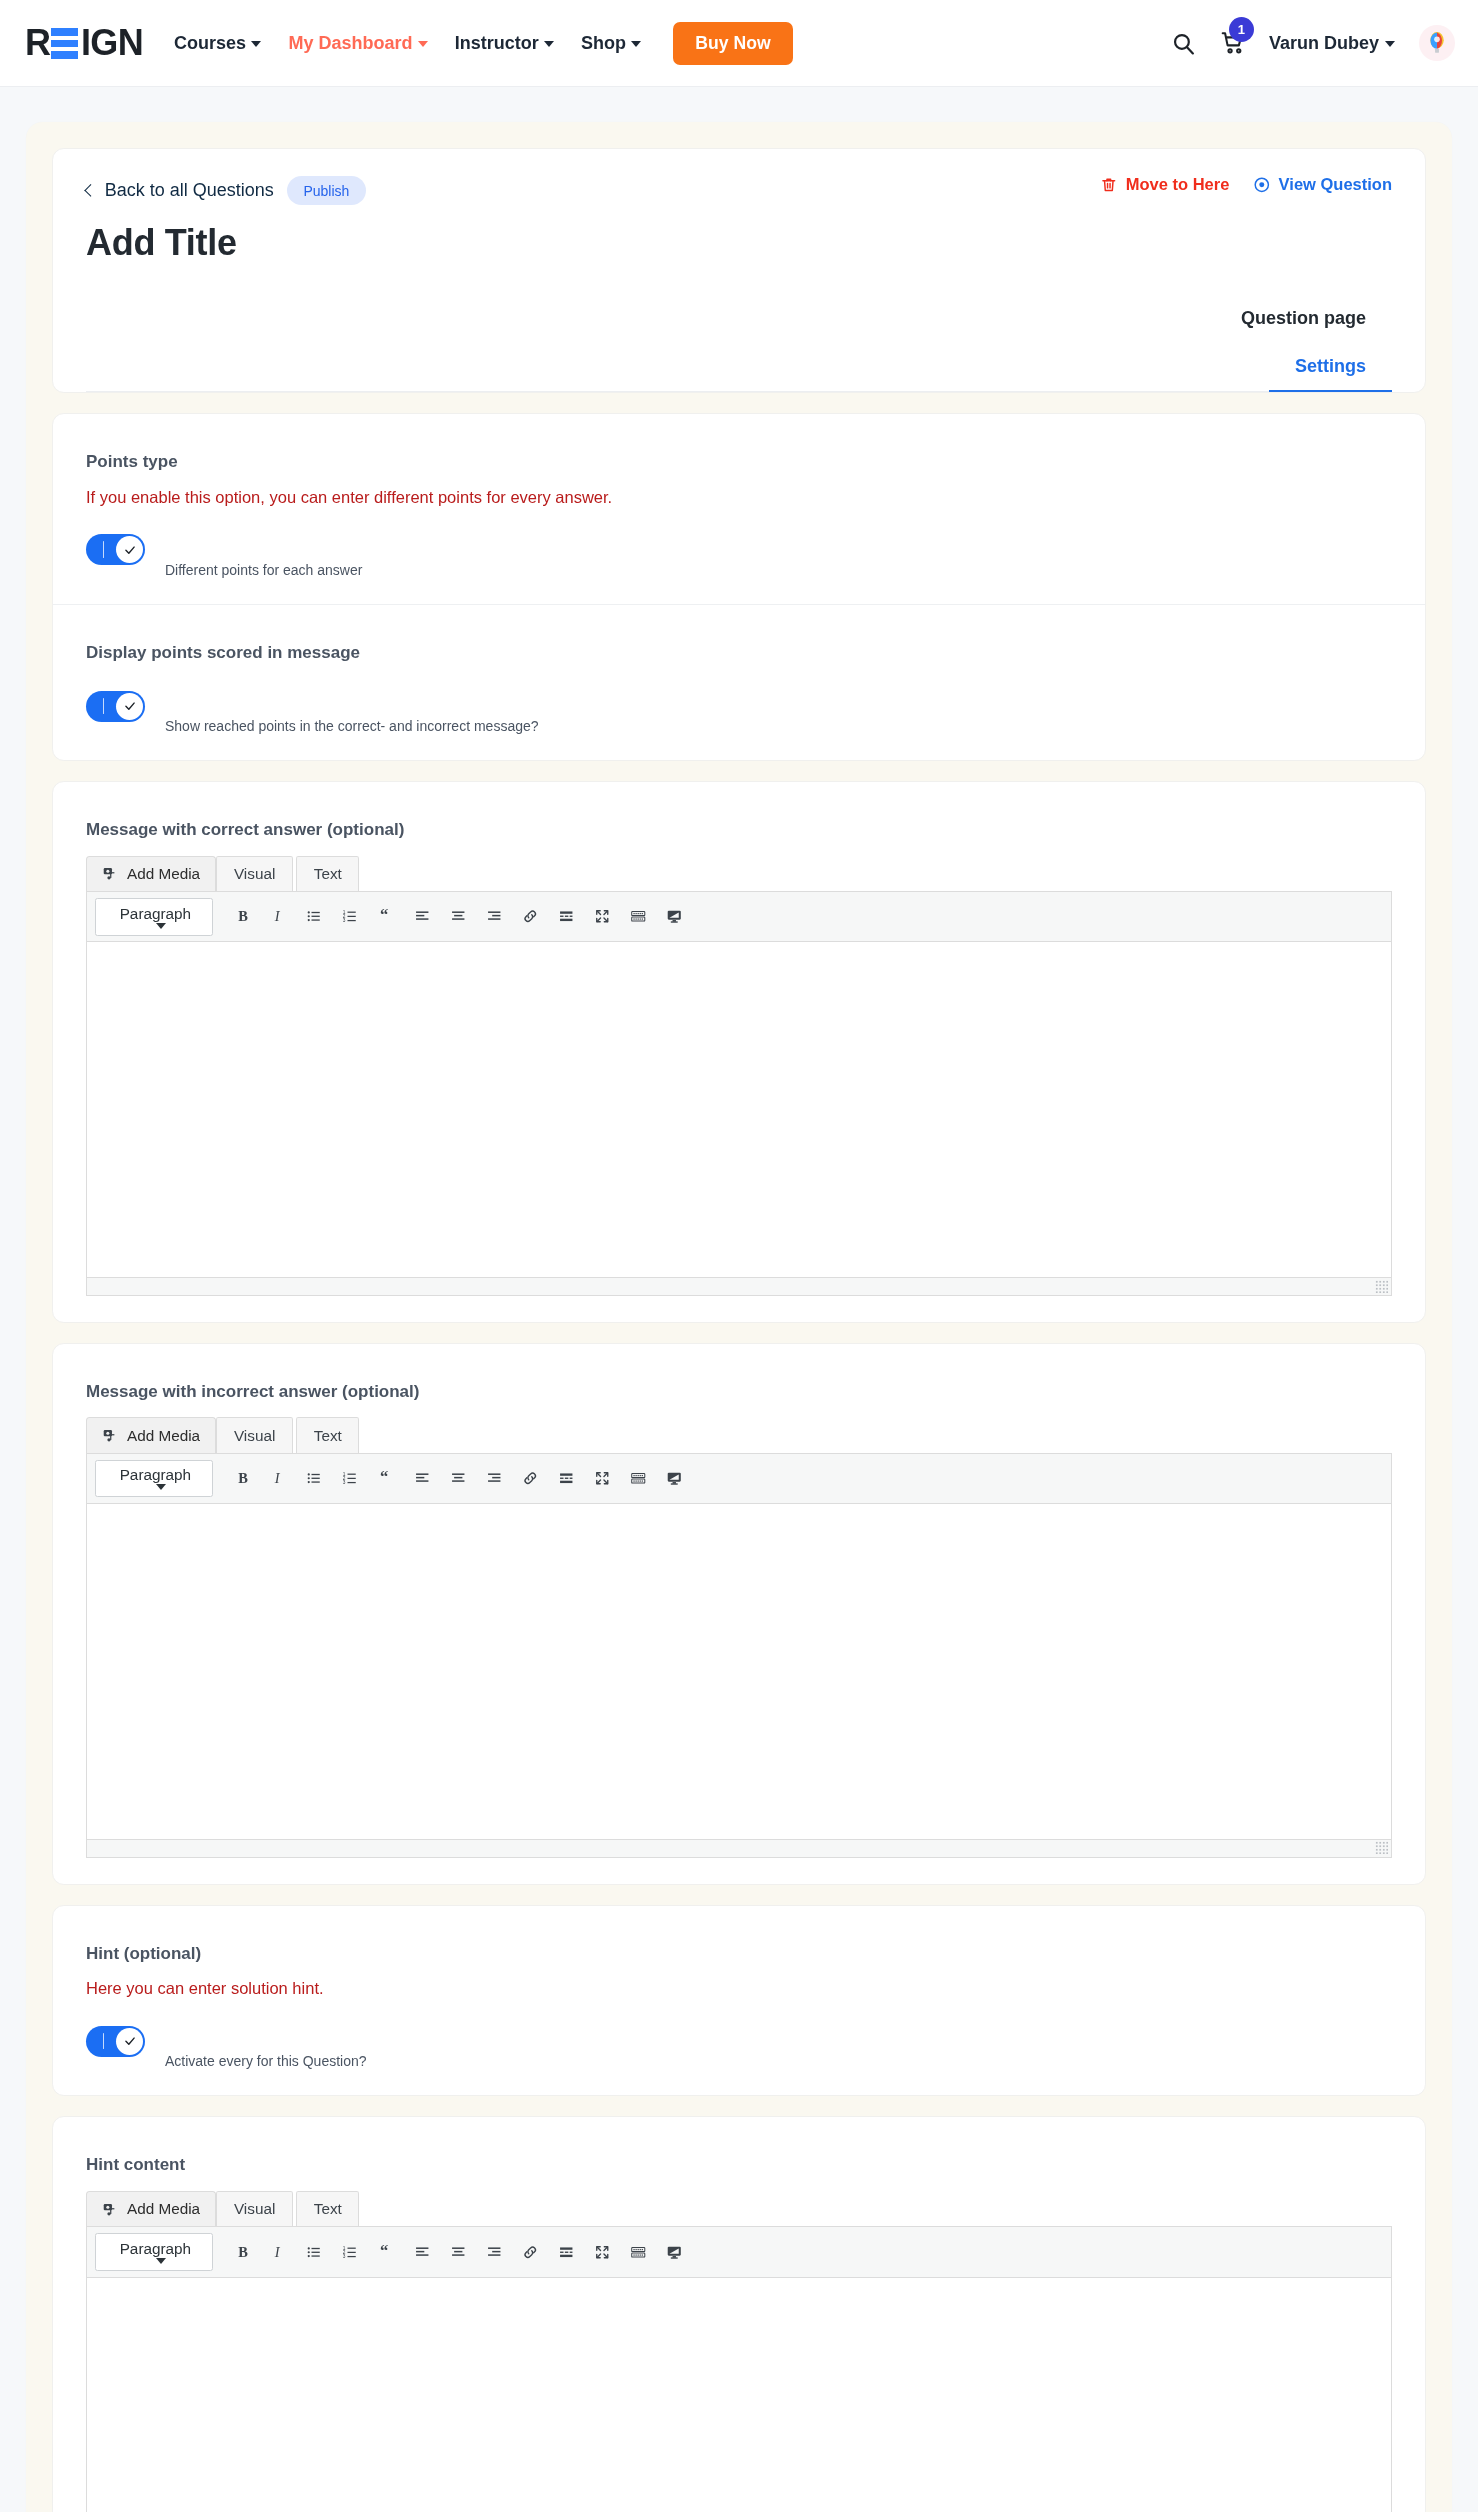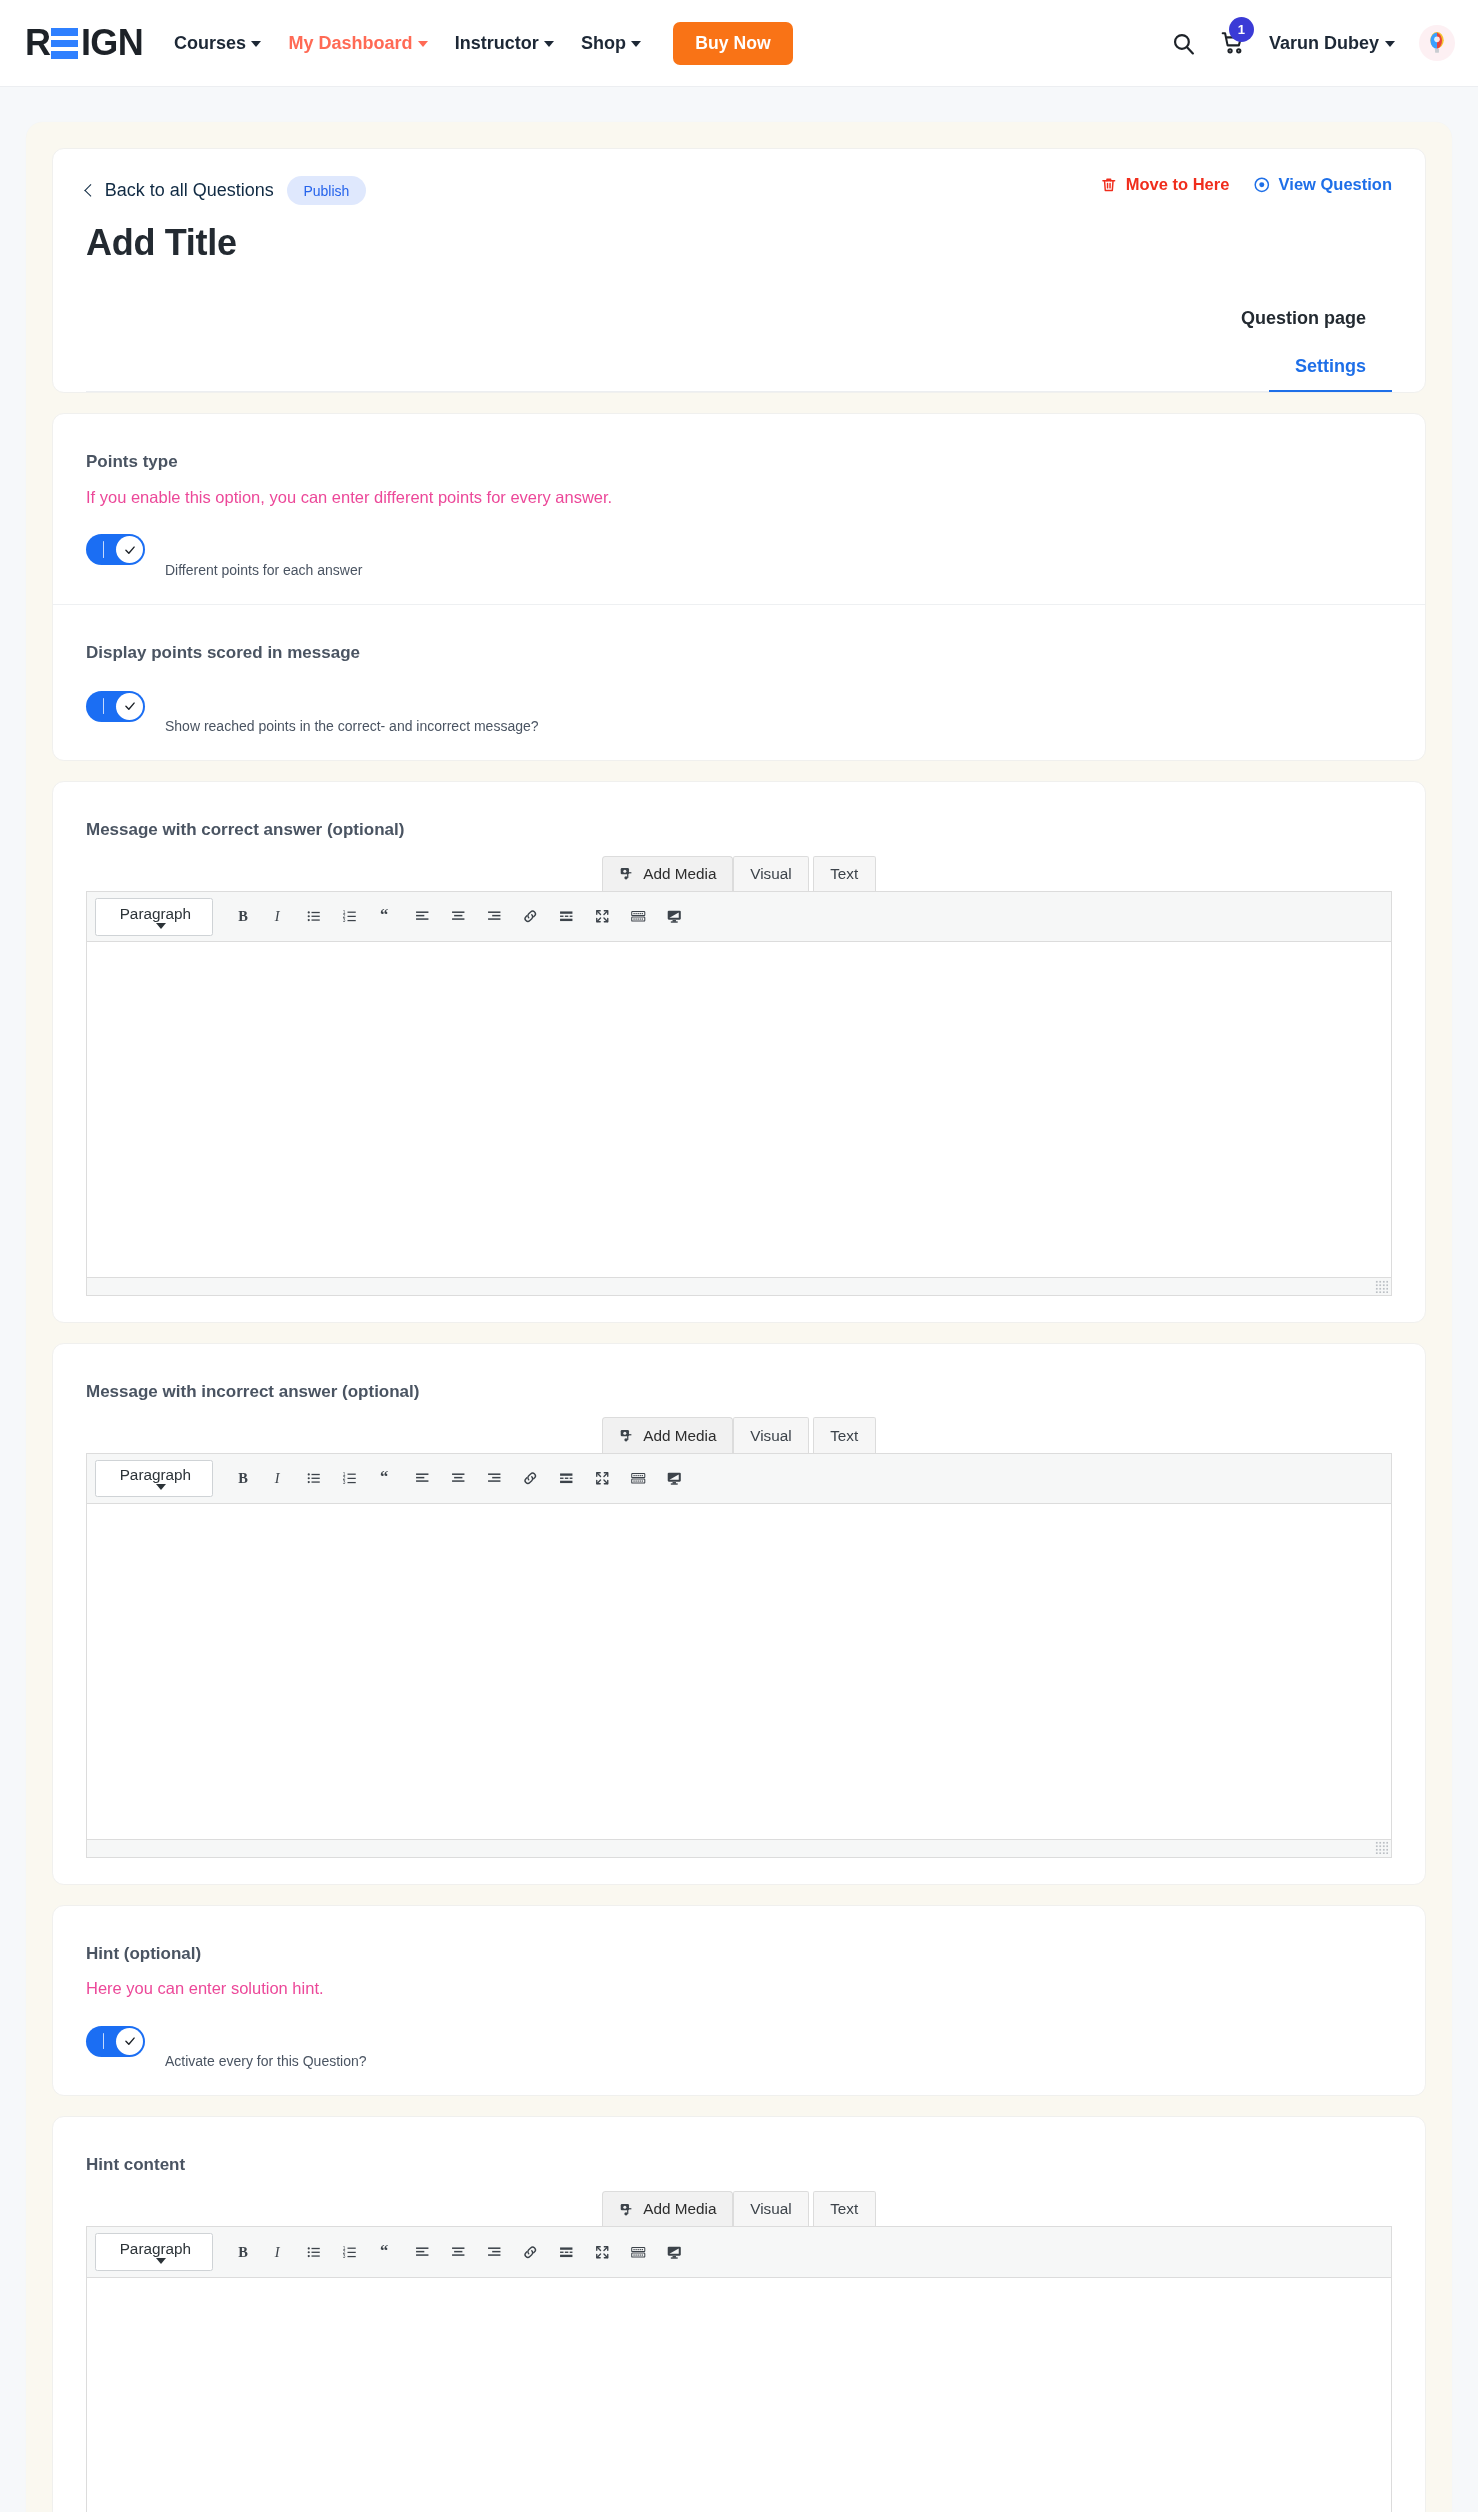--- a/index.html
+++ b/index.html
@@ -195,21 +195,21 @@
     margin-top: 20px;
     overflow: hidden;
   }
   .section { padding: 38px 33px 26px 33px; }
   .section + .section { border-top: 0.6px solid #eef0f2; }
   .section-title {
     font-size: 17px; font-weight: 800; color: #4a5462;
     margin-bottom: 15.3px;
   }
   .section-desc {
-    font-size: 16.5px; color: #ec4899; font-weight: 400;
+    font-size: 16.5px; color: #b91c1c; font-weight: 400;
     margin-bottom: 15.3px;
   }
   .toggle-row { display: flex; align-items: center; gap: 20px; }
   .toggle {
     width: 59px; height: 31px;
     background: #1b6ef3;
     border-radius: 587px;
     position: relative;
     cursor: pointer;
     flex: none;
@@ -228,21 +228,21 @@
   }
   .toggle-label { font-size: 14px; color: #4a5462; margin-top: 40px; }
 
   
   .editor-label {
     font-size: 17px; font-weight: 800; color: #4a5462;
     margin-bottom: 15.3px;
   }
   .editor-wrap { position: relative; }
   .mediabar {
-    display: flex; align-items: center; justify-content: center;
+    display: flex; align-items: center; justify-content: flex-start;
   }
   .add-media {
     display: inline-flex; align-items: center; gap: 8.2px;
     background: #f1f1f1;
     border: 0.6px solid #dcdcdc;
     border-bottom: none;
     border-radius: 3.5px 3.5px 0 0;
     padding: 8.2px 15.3px;
     font-size: 15.3px;
     color: #2d2d2d;

